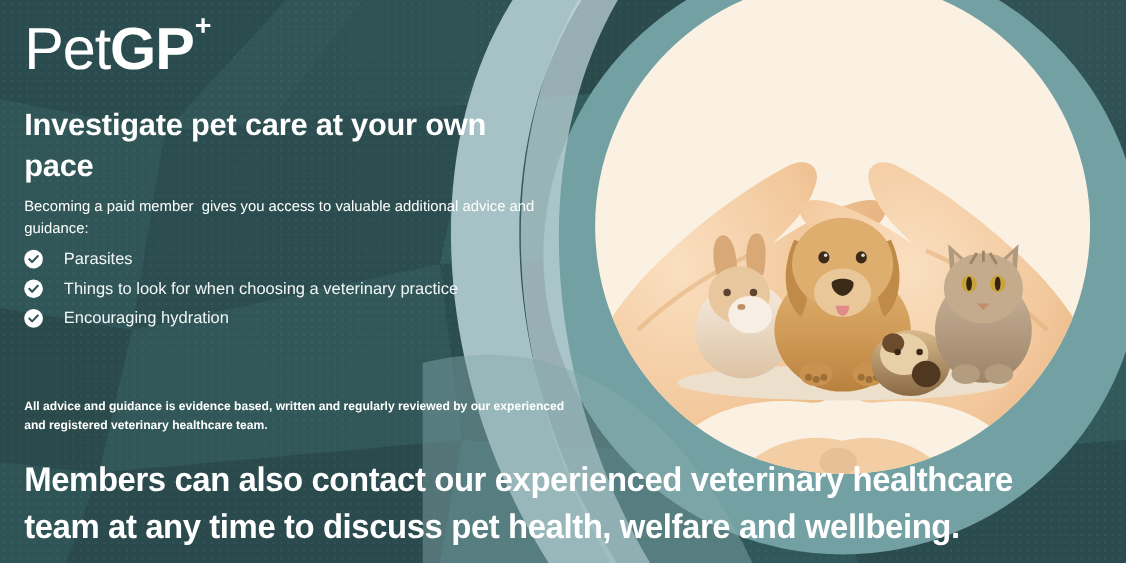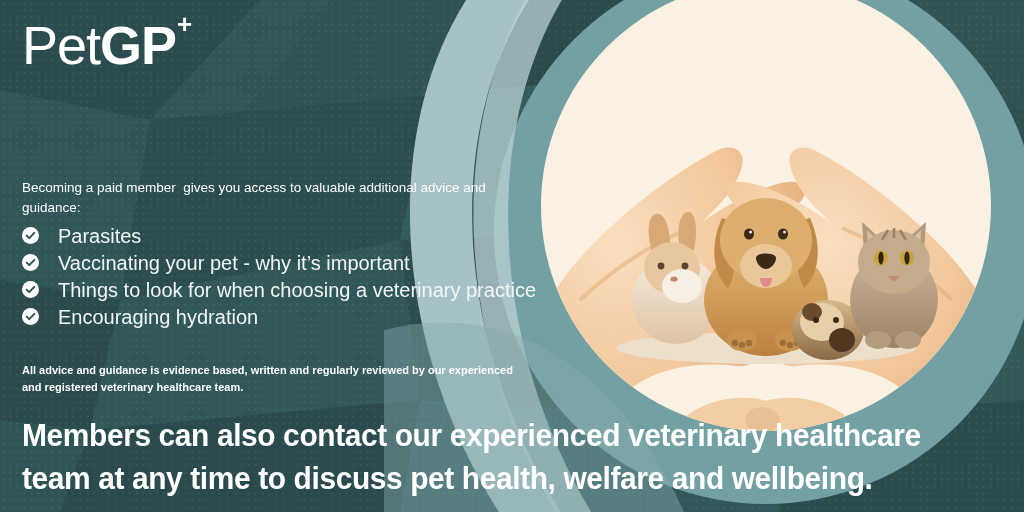--- a/index.html
+++ b/index.html
@@ -60,21 +60,21 @@
     display:flex;align-items:center;
     height:27px;margin-bottom:0;
   }
   .check-icon{
     width:17px;height:17px;flex:0 0 17px;border-radius:50%;
     background:#ffffff;display:flex;align-items:center;justify-content:center;
   }
   .check-icon svg{display:block;}
   .bullet-label{
     margin-left:19px;color:#f2f6f6;
-    font-size:20px;font-weight:400;line-height:1;
+    font-size:15px;font-weight:400;line-height:1;
   }
 
   .disclaimer{
     position:absolute;left:22px;top:362px;width:500px;
     color:#ffffff;font-size:11px;font-weight:700;
     line-height:1.55;margin:0;
   }
 
   .statement{
     position:absolute;left:22px;top:415px;width:985px;
@@ -241,39 +241,32 @@
       </g>
     </g>
   </svg>
 
   <div class="content">
 
     <div class="logo">
       <span class="lt">Pet</span><span class="bd">GP</span><span class="plus">+</span>
     </div>
 
+    <h1 class="headline">Investigate pet care at your own pace</h1>
 
     <p class="subhead">Becoming a paid member  gives you access to valuable additional advice and guidance:</p>
 
     <ul class="bullets">
       <li class="bullet">
         <span class="check-icon">
           <svg width="11" height="11" viewBox="0 0 12 12" xmlns="http://www.w3.org/2000/svg">
             <path d="M1.8 6.1 L4.6 8.9 L10.2 3.1" stroke="#2f5254" stroke-width="2.1" fill="none" stroke-linecap="round" stroke-linejoin="round"></path>
           </svg>
         </span>
         <span class="bullet-label">Parasites</span>
-      </li>
-      <li class="bullet">
-        <span class="check-icon">
-          <svg width="11" height="11" viewBox="0 0 12 12" xmlns="http://www.w3.org/2000/svg">
-            <path d="M1.8 6.1 L4.6 8.9 L10.2 3.1" stroke="#2f5254" stroke-width="2.1" fill="none" stroke-linecap="round" stroke-linejoin="round"></path>
-          </svg>
-        </span>
-        <span class="bullet-label">Vaccinating your pet - why it’s important</span>
       </li>
       <li class="bullet">
         <span class="check-icon">
           <svg width="11" height="11" viewBox="0 0 12 12" xmlns="http://www.w3.org/2000/svg">
             <path d="M1.8 6.1 L4.6 8.9 L10.2 3.1" stroke="#2f5254" stroke-width="2.1" fill="none" stroke-linecap="round" stroke-linejoin="round"></path>
           </svg>
         </span>
         <span class="bullet-label">Things to look for when choosing a veterinary practice</span>
       </li>
       <li class="bullet">

